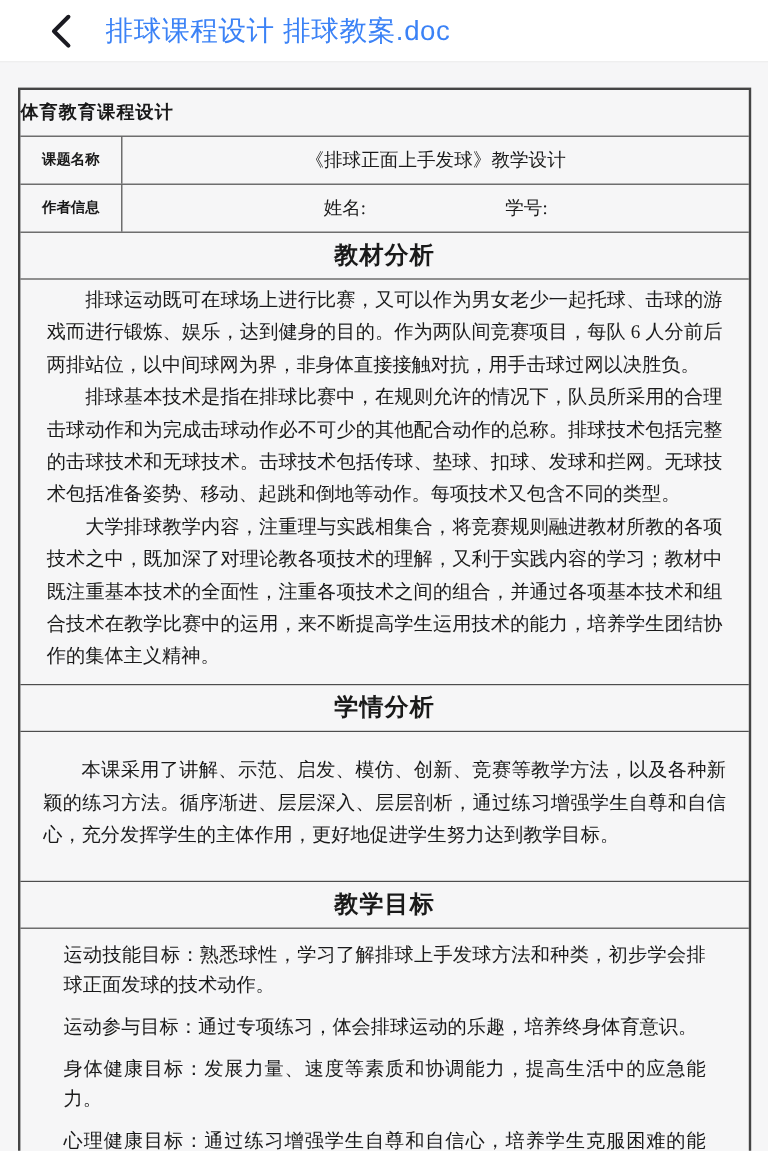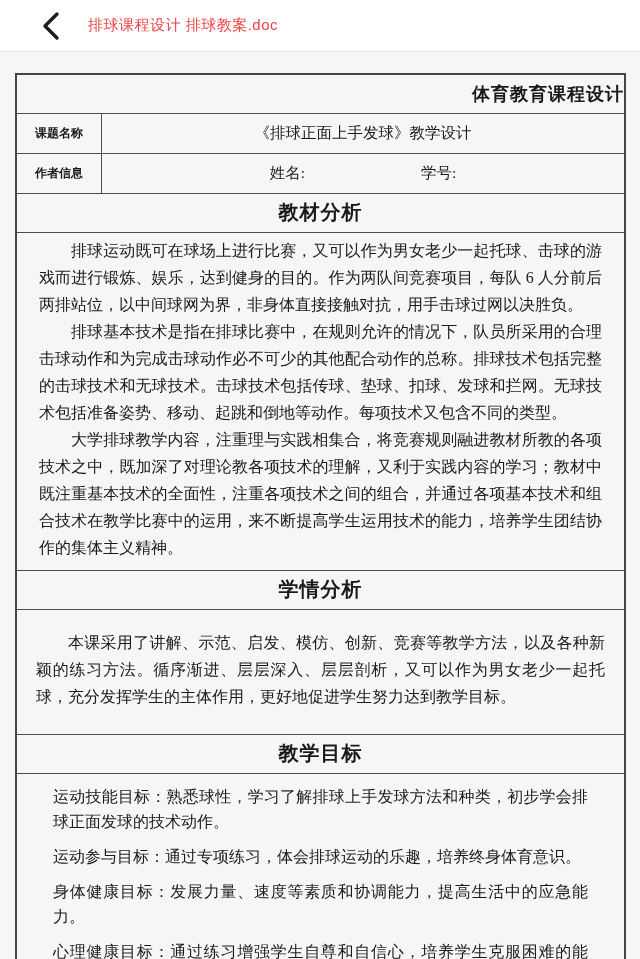--- a/index.html
+++ b/index.html
@@ -25,44 +25,44 @@
     padding:0 16px 0 36px;
   }
   .back-btn{
     width:30px;height:30px;
     display:flex;align-items:center;justify-content:center;
     margin-right:22px;
     cursor:pointer;
     flex:0 0 auto;
   }
   .appbar-title{
-    font-size:15px;
+    font-size:23px;
     font-weight:500;
-    color:#ef4444;
+    color:#3b82f6;
     letter-spacing:0.5px;
     white-space:nowrap;
     overflow:hidden;
     text-overflow:ellipsis;
   }
   
   .page{
     padding:21px 14px 0 15px;
     height:907px;
   }
   .doc{
     border:2px solid #454545;
     font-family:"Liberation Serif","DejaVu Serif",serif;
     color:#1a1a1a;
   }
   .doc > div + div{border-top:1px solid var(--border);}
   .t-title{
     height:38px;
     line-height:38px;
-    text-align:right;
-    font-size:18px;
+    text-align:left;
+    font-size:15px;
     font-weight:bold;
     letter-spacing:1px;
   }
   .t-row{
     display:grid;
     grid-template-columns:85px 1fr;
     align-items:stretch;
   }
   .t-label{
     border-right:1px solid var(--border);
@@ -128,21 +128,21 @@
 
     <div class="t-sechead">教材分析</div>
     <div class="t-body">
       <p class="indent">排球运动既可在球场上进行比赛，又可以作为男女老少一起托球、击球的游戏而进行锻炼、娱乐，达到健身的目的。作为两队间竞赛项目，每队 6 人分前后两排站位，以中间球网为界，非身体直接接触对抗，用手击球过网以决胜负。</p>
       <p class="indent">排球基本技术是指在排球比赛中，在规则允许的情况下，队员所采用的合理击球动作和为完成击球动作必不可少的其他配合动作的总称。排球技术包括完整的击球技术和无球技术。击球技术包括传球、垫球、扣球、发球和拦网。无球技术包括准备姿势、移动、起跳和倒地等动作。每项技术又包含不同的类型。</p>
       <p class="indent">大学排球教学内容，注重理与实践相集合，将竞赛规则融进教材所教的各项技术之中，既加深了对理论教各项技术的理解，又利于实践内容的学习；教材中既注重基本技术的全面性，注重各项技术之间的组合，并通过各项基本技术和组合技术在教学比赛中的运用，来不断提高学生运用技术的能力，培养学生团结协作的集体主义精神。</p>
     </div>
 
     <div class="t-sechead">学情分析</div>
     <div class="t-body roomy">
-      <p class="indent">本课采用了讲解、示范、启发、模仿、创新、竞赛等教学方法，以及各种新颖的练习方法。循序渐进、层层深入、层层剖析，又可以作为男女老少一起托球，充分发挥学生的主体作用，更好地促进学生努力达到教学目标。</p>
+      <p class="indent">本课采用了讲解、示范、启发、模仿、创新、竞赛等教学方法，以及各种新颖的练习方法。循序渐进、层层深入、层层剖析，通过练习增强学生自尊和自信心，充分发挥学生的主体作用，更好地促进学生努力达到教学目标。</p>
     </div>
 
     <div class="t-sechead">教学目标</div>
     <div class="t-body goals">
       <p>运动技能目标：熟悉球性，学习了解排球上手发球方法和种类，初步学会排球正面发球的技术动作。</p>
       <p>运动参与目标：通过专项练习，体会排球运动的乐趣，培养终身体育意识。</p>
       <p>身体健康目标：发展力量、速度等素质和协调能力，提高生活中的应急能力。</p>
       <p>心理健康目标：通过练习增强学生自尊和自信心，培养学生克服困难的能力。</p>
       <p>社会适应目标：培养学生团结合作的精神和集体意识。</p>
     </div>

